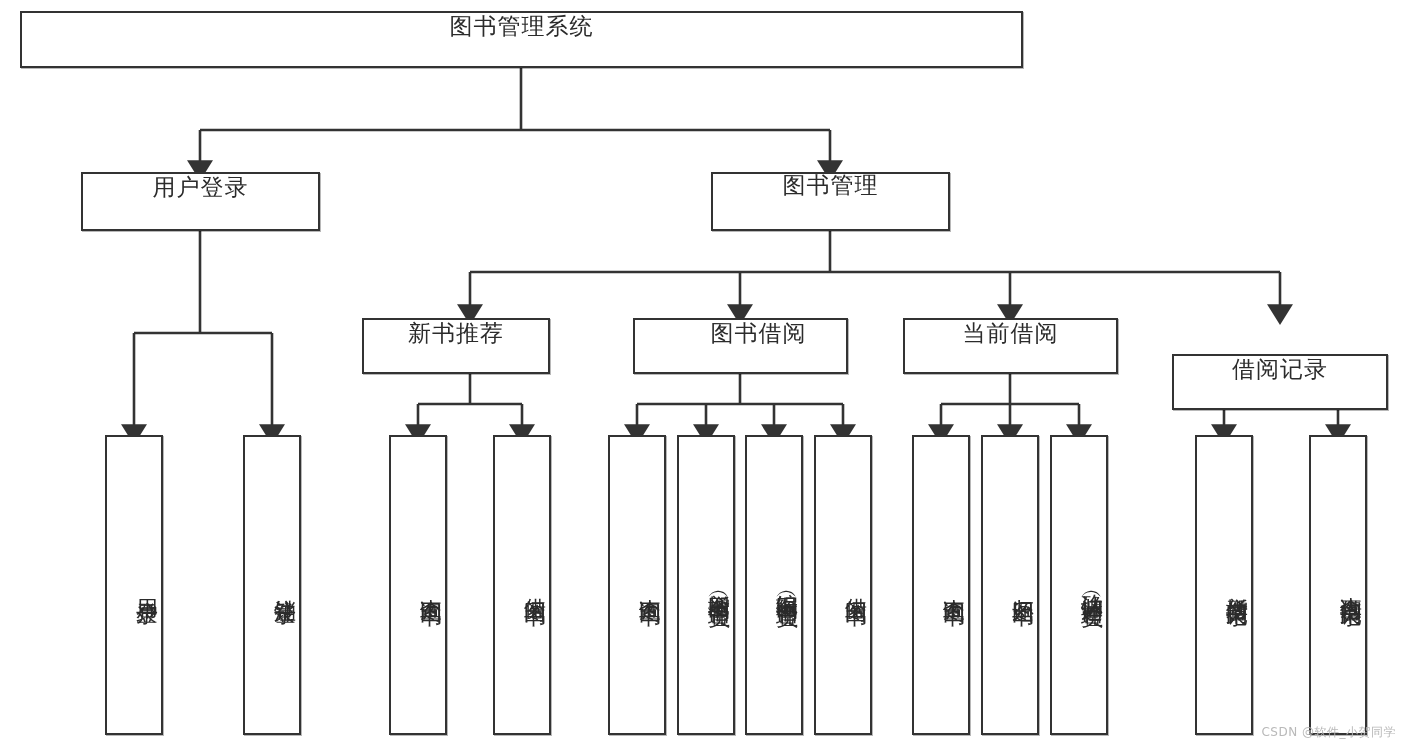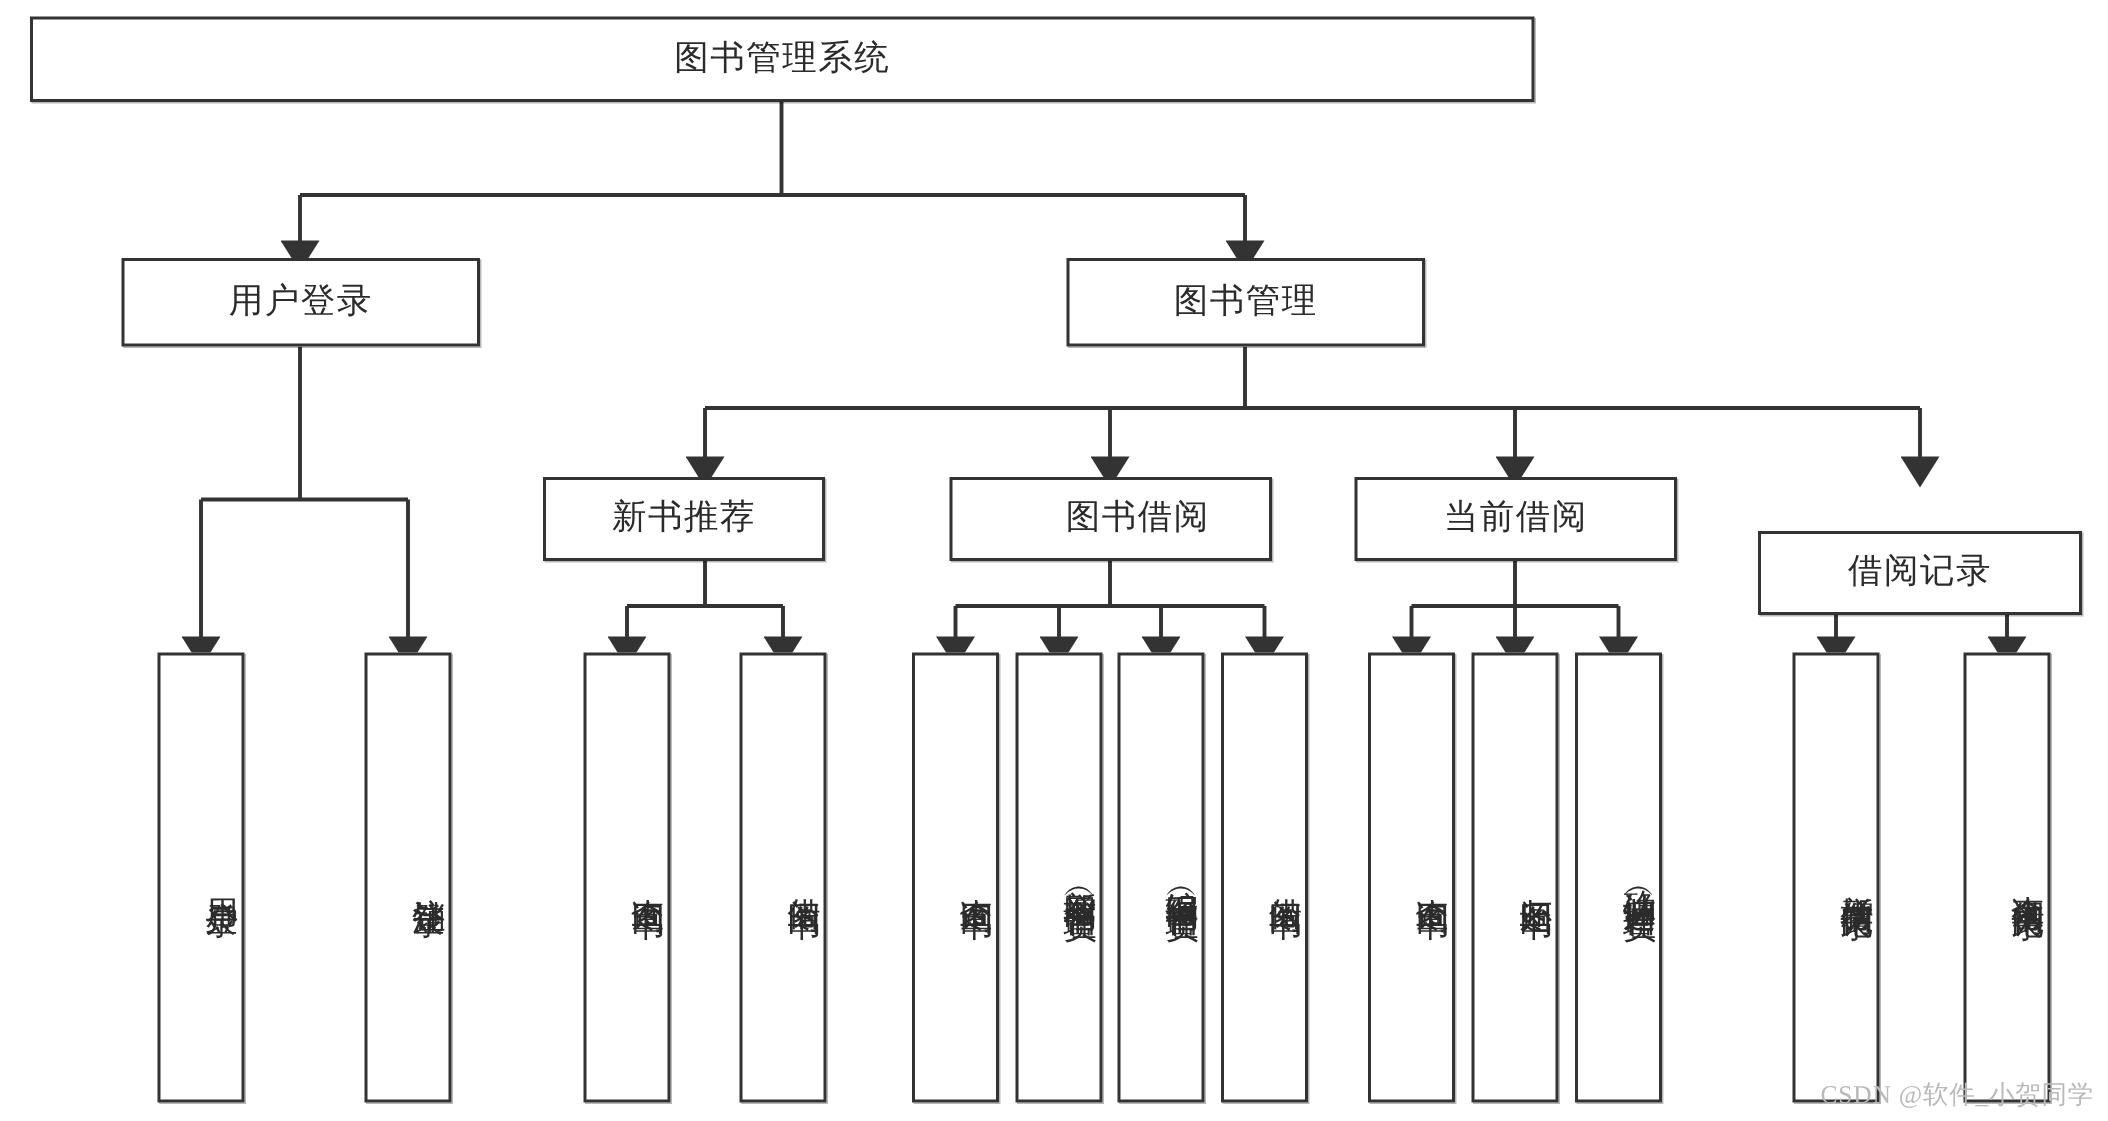--- a/index.html
+++ b/index.html
@@ -26,21 +26,21 @@
     height: 747px;
     pointer-events: none;
   }
   .node {
     position: absolute;
     box-sizing: border-box;
     background: #ffffff;
     border: 2px solid #333333;
     box-shadow: 1px 1px 0 rgba(0,0,0,0.28);
     display: flex;
-    align-items: center;
+    align-items: flex-start;
     justify-content: center;
     color: #2b2b2b;
   }
   .node.horizontal {
     font-size: 23px;
     letter-spacing: 1px;
     line-height: 1.2;
   }
   .node.vertical {
     writing-mode: vertical-rl;
@@ -57,26 +57,25 @@
     text-orientation: upright;
     white-space: nowrap;
   }
   .node-root {
     font-size: 25px;
   }
   #watermark {
     position: absolute;
     right: 9px;
     bottom: 6px;
-    font-size: 17px;
+    font-size: 12px;
     color: #b9b9b9;
     letter-spacing: 0.5px;
     white-space: nowrap;
     user-select: none;
-    font-family: Liberation Serif, serif;
   }
 </style>
 </head>
 <body>
 
 <div id="diagram-root">
 
   <svg id="edges-layer" viewBox="0 0 1405 747" width="1405" height="747" xmlns="http://www.w3.org/2000/svg">
     <defs>
       <marker id="arrowhead" markerWidth="9" markerHeight="10" refX="2.2" refY="5" orient="auto" markerUnits="strokeWidth">
@@ -127,21 +126,21 @@
     </g>
   </svg>
 
   <div class="node horizontal node-root" style="left:20px; top:11px; width:1003px; height:57px;">
     <span>图书管理系统</span>
   </div>
 
   <div class="node horizontal" style="left:81px; top:172px; width:239px; height:59px;">
     <span>用户登录</span>
   </div>
-  <div class="node horizontal" style="left:711px; top:172px; width:239px; height:59px;">
+  <div class="node horizontal" style="left:711px; top:172px; width:239px; height:59px;font-family:Liberation Mono, monospace;">
     <span>图书管理</span>
   </div>
 
   <div class="node horizontal" style="left:362px; top:318px; width:188px; height:56px;">
     <span>新书推荐</span>
   </div>
   <div class="node horizontal" style="left:633px; top:318px; width:215px; height:56px;padding-left:36px;">
     <span>图书借阅</span>
   </div>
   <div class="node horizontal" style="left:903px; top:318px; width:215px; height:56px;">

